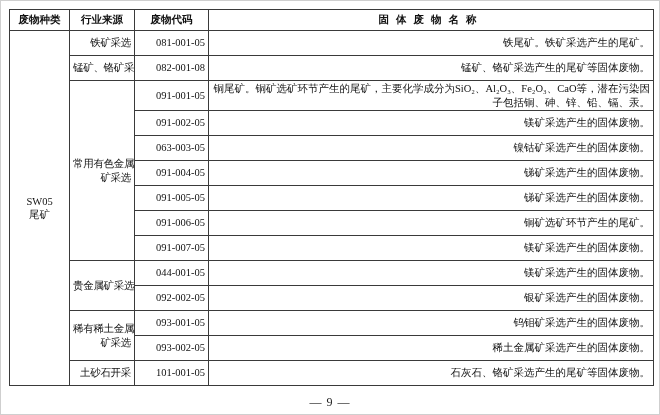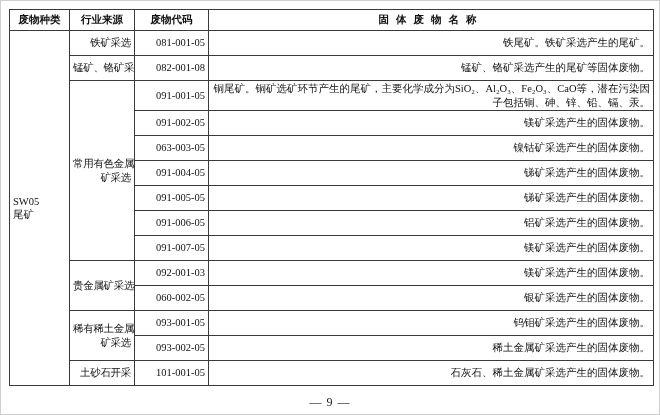--- a/index.html
+++ b/index.html
@@ -38,20 +38,21 @@
   tr { height: 25px; }
   tr.header-row { height: 21px; }
   th.hdr {
     font-weight: bold;
     font-size: 11px;
     text-align: center;
     white-space: nowrap;
   }
   th.hdr-name { letter-spacing: 7px; text-align: center; }
   td.cell-category {
+    text-align: center;
     font-size: 10.5px;
   }
   td.cell-source {
     text-align: right;
     font-size: 10px;
     letter-spacing: -0.3px;
     padding: 1px 1px;
   }
   td.cell-source .line, td.cell-category .line {
     display: block;
@@ -136,54 +137,54 @@
         <tr>
           <td class="cell-code">091-004-05</td>
           <td class="cell-name">锑矿采选产生的固体废物。</td>
         </tr>
         <tr>
           <td class="cell-code">091-005-05</td>
           <td class="cell-name">锑矿采选产生的固体废物。</td>
         </tr>
         <tr>
           <td class="cell-code">091-006-05</td>
-          <td class="cell-name">铝矿采选产生的固体废物。</td>
+          <td class="cell-name">铜矿选矿环节产生的尾矿。</td>
         </tr>
         <tr>
           <td class="cell-code">091-007-05</td>
           <td class="cell-name">镁矿采选产生的固体废物。</td>
         </tr>
         <tr>
           <td class="cell-source" rowspan="2">
             <span class="line">贵金属矿采选</span>
           </td>
-          <td class="cell-code">092-001-03</td>
+          <td class="cell-code">044-001-05</td>
           <td class="cell-name">镁矿采选产生的固体废物。</td>
         </tr>
         <tr>
-          <td class="cell-code">060-002-05</td>
+          <td class="cell-code">092-002-05</td>
           <td class="cell-name">银矿采选产生的固体废物。</td>
         </tr>
         <tr>
           <td class="cell-source" rowspan="2">
             <span class="line">稀有稀土金属</span>
             <span class="line">矿采选</span>
           </td>
           <td class="cell-code">093-001-05</td>
           <td class="cell-name">钨钼矿采选产生的固体废物。</td>
         </tr>
         <tr>
           <td class="cell-code">093-002-05</td>
           <td class="cell-name">稀土金属矿采选产生的固体废物。</td>
         </tr>
         <tr>
           <td class="cell-source">
             <span class="line">土砂石开采</span>
           </td>
           <td class="cell-code">101-001-05</td>
-          <td class="cell-name">石灰石、稀土金属矿采选产生的固体废物。</td>
+          <td class="cell-name">石灰石、铬矿采选产生的尾矿等固体废物。</td>
         </tr>
       </tbody>
   </table>
 
   <div class="footer">— 9 —</div>
 
 </div>
 
 </body></html>

